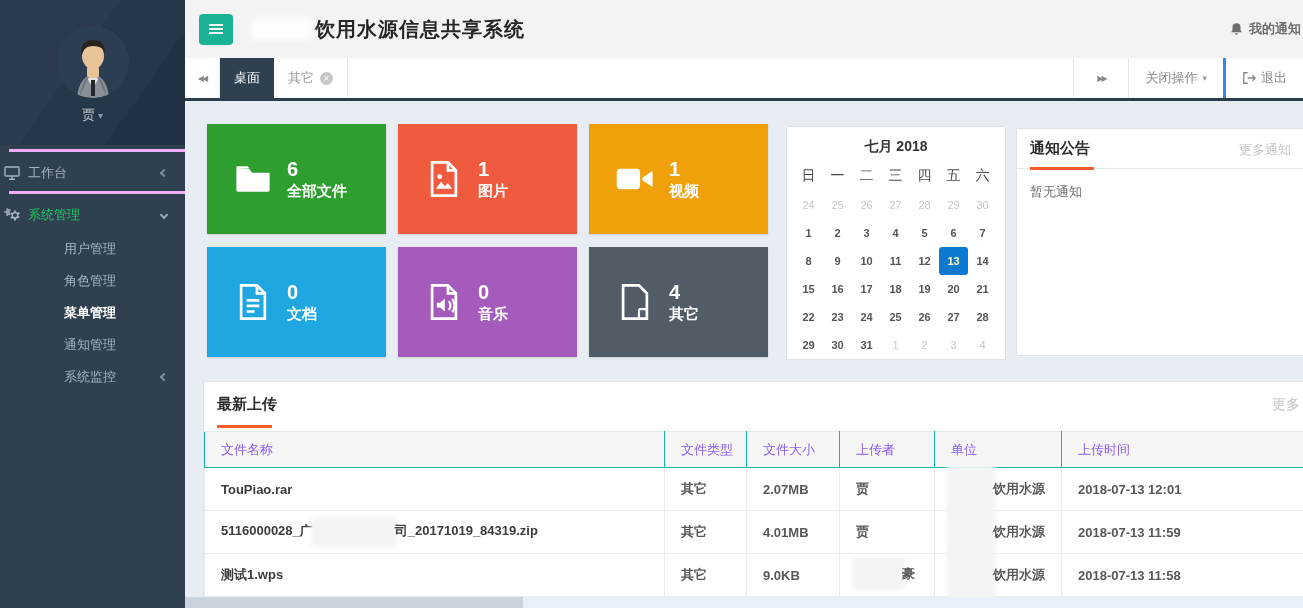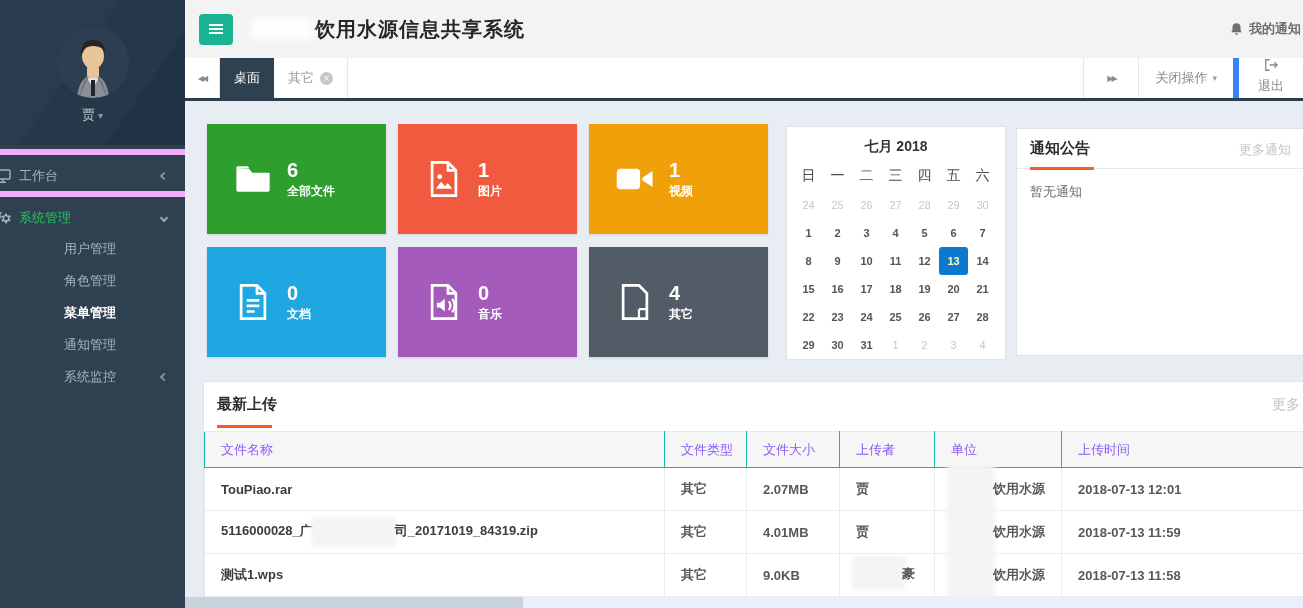--- a/index.html
+++ b/index.html
@@ -7,21 +7,21 @@
   body { font-family:"Liberation Sans","DejaVu Sans",sans-serif; background:#e7edf2; font-size:13px; }
   .app { display:flex; width:1303px; height:608px; }
 
   
   .sidebar { width:185px; min-width:185px; height:608px; background:#2f4050; color:#a7b1c2; overflow:hidden; }
   .profile { height:145px; background:linear-gradient(125deg,#2b3b4d 0 42%,#26374a 42% 72%,#223245 72%); text-align:center; padding-top:26px; }
   .avatar { width:72px; height:72px; border-radius:50%; margin:0 auto; overflow:hidden; background:#2c3e52; cursor:pointer; }
   .uname { margin-top:8px; color:#c5ccd6; font-size:13px; cursor:pointer; }
   .uname .caret { font-size:10px; color:#8a95a5; margin-left:3px; }
   nav { margin-top:4px; }
-  .nav-item { position:relative; height:42px; line-height:42px; padding-left:19px; font-size:13px; color:#a7b1c2; cursor:pointer; border-top:6px solid #f0abfc; }
+  .nav-item { position:relative; height:42px; line-height:42px; padding-left:19px; font-size:13px; color:#a7b1c2; cursor:pointer; border-top:3px solid #f0abfc;margin-left:9px; }
   .nav-item.open { color:#22c55e; }
   .nav-ico { position:absolute; left:-5px; top:13px; width:16px; height:16px; color:#a7b1c2; }
   .nav-ico svg { width:16px; height:16px; display:block; }
   .chev { display:inline-block; width:6px; height:6px; }
   .chev-left { border-left:2px solid #7f8a99; border-bottom:2px solid #7f8a99; transform:rotate(45deg); }
   .chev-down { border-right:2px solid #9aa5b3; border-bottom:2px solid #9aa5b3; transform:rotate(45deg); }
   .nav-item .chev, .sub-item .chev { position:absolute; right:18px; top:18px; }
   .sub-item { position:relative; height:32px; line-height:32px; padding-left:64px; font-size:13px; color:#a7b1c2; cursor:pointer; }
   .sub-item .chev { top:13px; }
   .sub-item.active { color:#ffffff; font-weight:bold; }
@@ -39,32 +39,32 @@
 
   .tabbar { height:43px; background:#fff; border-bottom:3px solid #2b3d4e; display:flex; align-items:stretch; overflow:hidden; }
   .tab-nav-btn { width:35px; display:flex; align-items:center; justify-content:center; color:#8a8a8a; font-size:8px; letter-spacing:-2px; border-right:1px solid #e7e7e7; cursor:pointer; background:#fff; }
   .tab-nav-btn.rgt { border-left:1px solid #e7e7e7; border-right:1px solid #e7e7e7; width:56px; }
   .tab { display:flex; align-items:center; padding:0 14px; font-size:13px; color:#999; cursor:pointer; border-right:1px solid #e7e7e7; gap:6px; }
   .tab.active { background:#2f4050; color:#fff; border-right:none; }
   .tab-close { width:13px; height:13px; border-radius:50%; background:#c7c7c7; color:#fff; font-size:10px; line-height:13px; text-align:center; display:inline-block; }
   .tab-spacer { flex:1; }
   .tab-action { display:flex; align-items:center; padding:0 16px; color:#888; font-size:13px; cursor:pointer; gap:5px; white-space:nowrap; }
   .tab-action .caret { font-size:9px; color:#999; }
-  .tab-action.logout { border-left:6px solid #3b82f6; min-width:70px;flex-direction:column; }
+  .tab-action.logout { border-left:3px solid #3b82f6; min-width:70px; }
   .logout-ico { width:14px; height:14px; }
 
   .content { position:relative; flex:1; background:#e7edf2; overflow:hidden; }
 
   
   .cards { position:absolute; left:22px; top:23px; display:grid; grid-template-columns:repeat(3,179px); grid-auto-rows:110px; gap:13px 12px; }
   .card { display:flex; align-items:center; padding-left:27px; gap:15px; color:#fff; cursor:pointer; box-shadow:0 1px 2px rgba(0,0,0,.12); }
   .card-ico { width:38px; height:38px; }
   .card-ico svg { width:38px; height:38px; display:block; }
   .card-num { font-size:20px; font-weight:bold; line-height:1.25; }
-  .card-label { font-size:12px; font-weight:bold; }
+  .card-label { font-size:15px; font-weight:bold; }
   .c0{background:#2e9e2f;} .c1{background:#f05a3f;} .c2{background:#f0a008;}
   .c3{background:#1ea7e0;} .c4{background:#a55bbb;} .c5{background:#525c66;}
 
   
   .calendar { position:absolute; left:601px; top:25px; width:220px; height:234px; background:#fff; border:1px solid #dde3e8; padding:8px 7px; }
   .cal-title { text-align:center; font-size:14px; font-weight:bold; color:#333; height:26px; line-height:22px; }
   .cal-week { display:grid; grid-template-columns:repeat(7,29px); height:30px; }
   .cal-week span { text-align:center; line-height:28px; font-size:14px; color:#4a4a4a; }
   .cal-grid { display:grid; grid-template-columns:repeat(7,29px); grid-auto-rows:28px; }
   .cal-cell { text-align:center; line-height:28px; font-size:11px; font-weight:bold; color:#555; cursor:pointer; }

